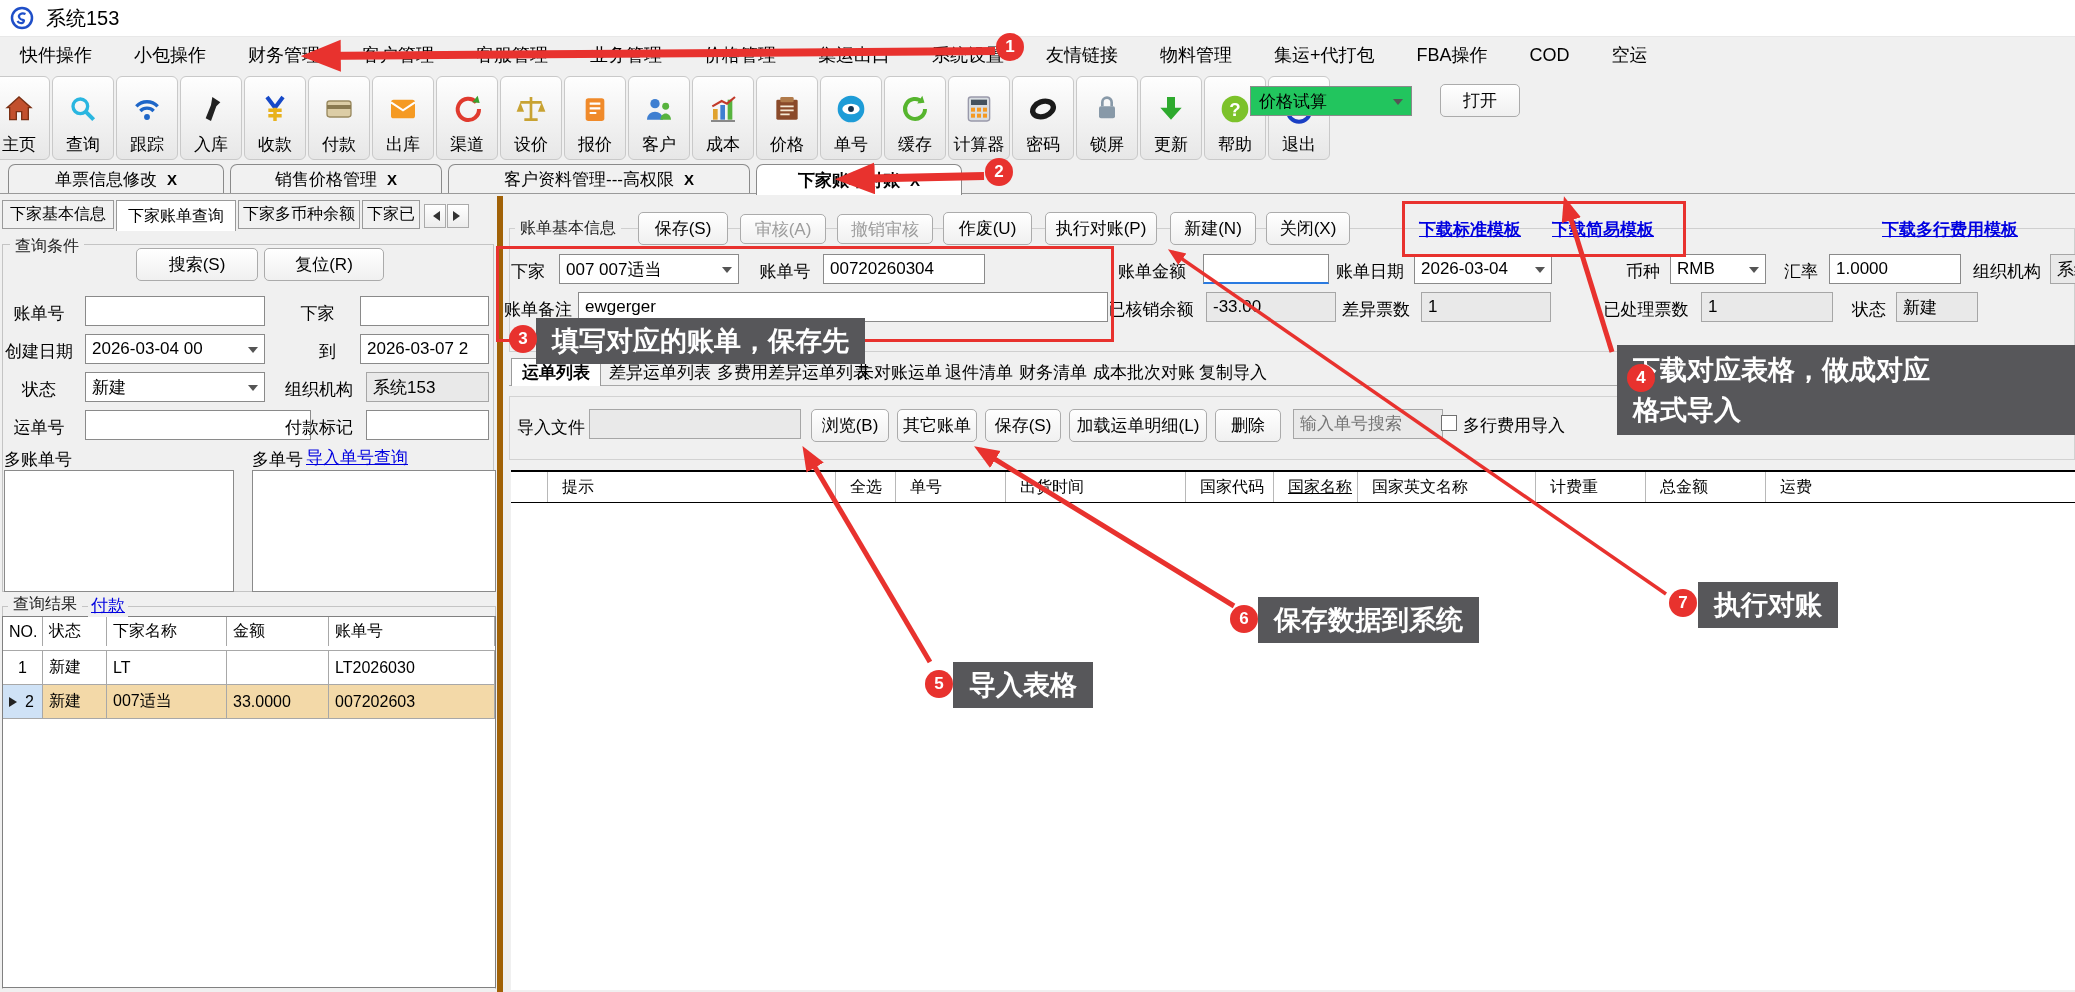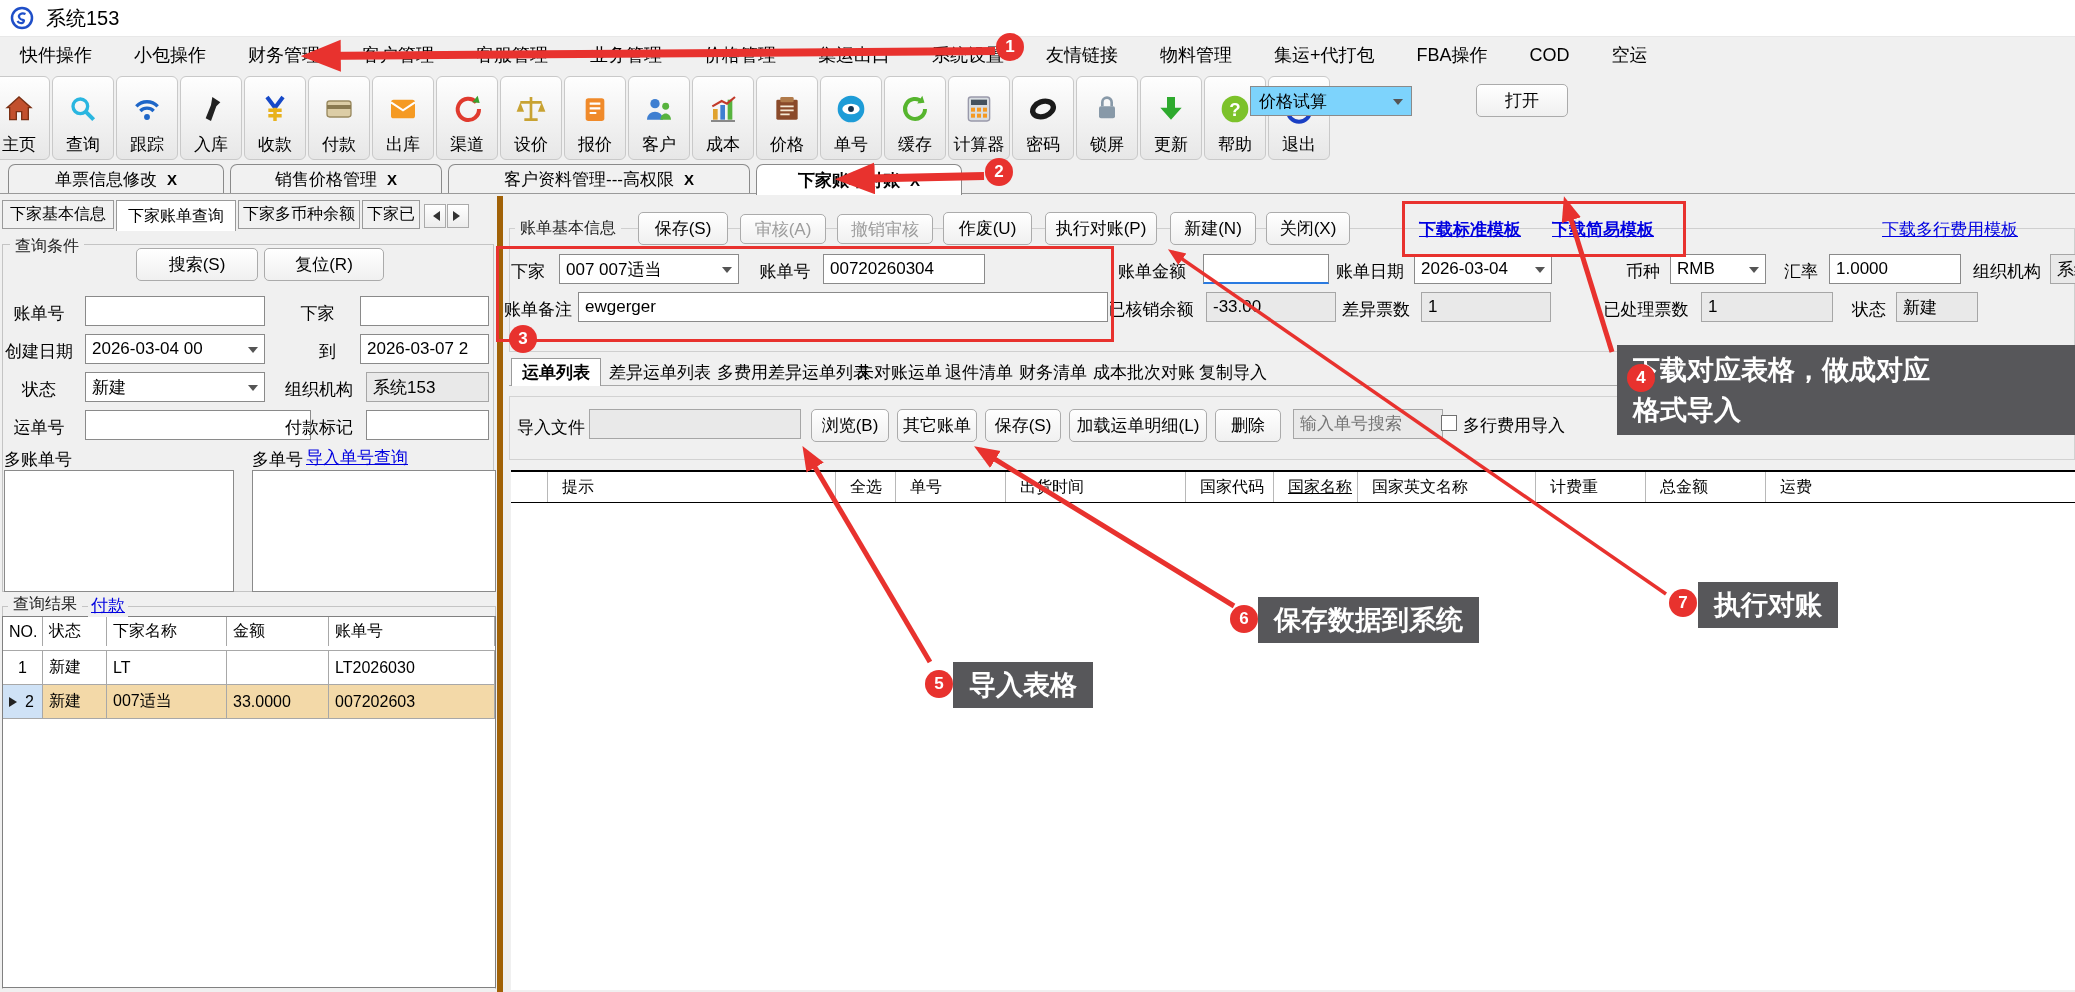--- a/index.html
+++ b/index.html
@@ -8,21 +8,21 @@
   
   .titlebar{position:absolute;left:0;top:0;width:100%;height:36px;background:#fff;border-bottom:1px solid #e8e8e8;display:flex;align-items:center;}
   .apptitle{font-size:20px;margin-left:12px;}
   .menubar{position:absolute;left:0;top:38px;width:100%;height:34px;display:flex;align-items:center;padding-left:20px;box-sizing:border-box;}
   .menuitem{font-size:18px;margin-right:42px;white-space:nowrap;}
   .toolbar{position:absolute;left:-12px;top:76px;height:88px;display:flex;}
   .tbtn{display:flex;flex-direction:column;align-items:center;justify-content:flex-end;width:62px;height:84px;
         margin-right:2px;background:linear-gradient(#fefefe,#e7e7e7);border:1px solid #c9c9c9;border-radius:6px;
         font-size:17px;padding-bottom:3px;box-sizing:border-box;gap:3px;white-space:nowrap;}
   .tbtn svg{width:32px;height:32px;}
-  .combo{position:absolute;height:30px;background:#7dd3fc;border:1px solid #8a8a8a;font-size:17px;display:flex;align-items:center;padding:0 8px;box-sizing:border-box;}
+  .combo{position:absolute;height:30px;background:#22c55e;border:1px solid #8a8a8a;font-size:17px;display:flex;align-items:center;padding:0 8px;box-sizing:border-box;}
   .chev{margin-left:auto;width:0;height:0;border:5px solid transparent;border-top:6px solid #555;margin-top:6px;}
   
   .tab{position:absolute;top:164px;height:29px;background:#f1f1f1;border:1px solid #8a8a8a;border-bottom:none;
        border-radius:7px 7px 0 0;display:flex;align-items:center;justify-content:center;gap:10px;font-size:17px;box-sizing:border-box;}
   .tab.active{background:#fff;font-weight:bold;height:31px;z-index:3;}
   .tabline{position:absolute;left:0;top:193px;width:100%;height:0;border-top:1px solid #9a9a9a;z-index:1;}
   .xbtn{font-weight:bold;font-size:15px;}
   
   .lbl{position:absolute;font-size:17px;white-space:nowrap;}
   .lbl.r{text-align:center;}
@@ -261,21 +261,21 @@
             <path d="M12 3v9" stroke="#1a3fc4" stroke-width="3"></path>
           </svg></span>
         <span>退出</span>
       </div>
   </div>
 
   <div class="combo" style="left:1250px;top:86px;width:162px;">
     <span>价格试算</span>
     <span class="chev"></span>
   </div>
-  <div class="btn" style="left:1476px;top:84px;width:92px;">打开</div>
+  <div class="btn" style="left:1440px;top:84px;width:80px;">打开</div>
 
   <div class="tabline"></div>
   <div class="tab" style="left:8px;width:216px;">
     <span>单票信息修改</span>
       <span class="xbtn">X</span>
   </div>
   <div class="tab" style="left:230px;width:212px;">
     <span>销售价格管理</span>
       <span class="xbtn">X</span>
   </div>
@@ -381,21 +381,21 @@
     <div class="btn" style="left:135px;top:16px;width:90px;">保存(S)</div>
     <div class="btn dis" style="left:237px;top:18px;width:86px;height:30px;">审核(A)</div>
     <div class="btn dis" style="left:334px;top:18px;width:96px;height:30px;">撤销审核</div>
     <div class="btn" style="left:440px;top:16px;width:89px;">作废(U)</div>
     <div class="btn" style="left:542px;top:16px;width:112px;">执行对账(P)</div>
     <div class="btn" style="left:667px;top:16px;width:86px;">新建(N)</div>
     <div class="btn" style="left:763px;top:16px;width:84px;">关闭(X)</div>
 
     <a class="link" style="left:916px;top:22px;font-weight:bold;">下载标准模板</a>
     <a class="link" style="left:1049px;top:22px;font-weight:bold;">下载简易模板</a>
-    <a class="link" style="left:1379px;top:22px;font-weight:normal;">下载多行费用模板</a>
+    <a class="link" style="left:1379px;top:22px;font-weight:bold;">下载多行费用模板</a>
 
     <span class="lbl r" style="left:0px;top:64px;width:50px;">下家</span>
     <div class="finp" style="left:56px;top:58px;width:180px;">
       <span>007 007适当</span>
         <span class="chev"></span>
     </div>
     <span class="lbl r" style="left:250px;top:64px;width:64px;">账单号</span>
     <input class="inp" style="left: 320px; top: 58px; width: 162px;" value="00720260304">
     <span class="lbl r" style="left:605px;top:64px;width:88px;">账单金额</span>
     <input class="inp" style="left: 700px; top: 58px; width: 126px; border-bottom: 2px solid rgb(42, 122, 224);" value="">
@@ -493,20 +493,21 @@
   </svg>
 
   <div class="circle" style="left:996px;top:33px;">1</div>
   <div class="circle" style="left:985px;top:158px;">2</div>
   <div class="circle" style="left:509px;top:325px;">3</div>
   <div class="circle" style="left:1627px;top:364px;">4</div>
   <div class="circle" style="left:925px;top:670px;">5</div>
   <div class="circle" style="left:1230px;top:605px;">6</div>
   <div class="circle" style="left:1669px;top:589px;">7</div>
 
+  <div class="tip" style="left:536px;top:318px;">填写对应的账单，保存先</div>
   <div class="tip" style="left:1617px;top:345px;width:442px;white-space:normal;line-height:40px;">
     <div>下载对应表格，做成对应</div>
     <div>格式导入</div>
   </div>
   <div class="tip" style="left:953px;top:662px;">导入表格</div>
   <div class="tip" style="left:1258px;top:597px;">保存数据到系统</div>
   <div class="tip" style="left:1698px;top:582px;">执行对账</div>
 
 </div>
 

